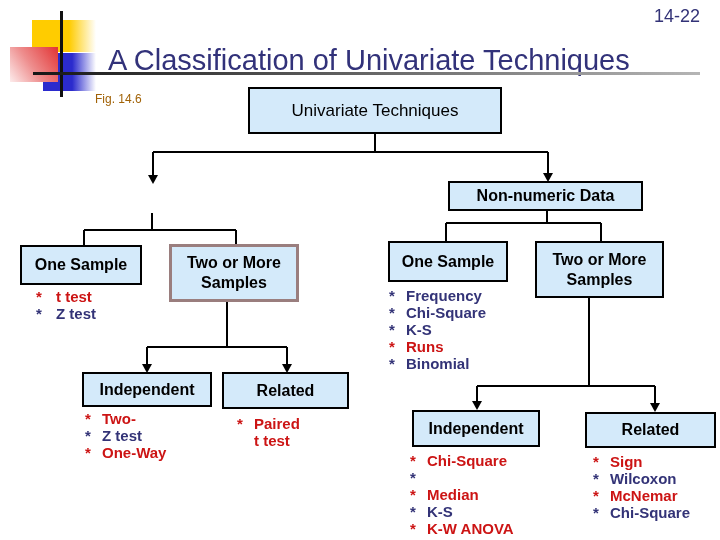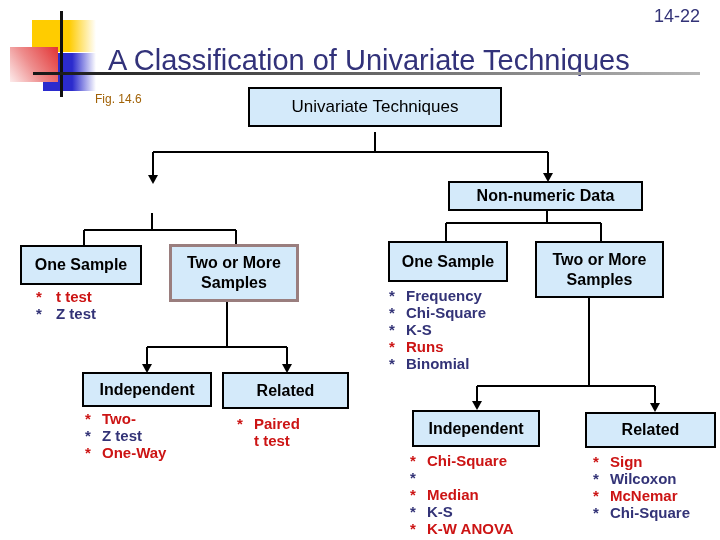--- a/index.html
+++ b/index.html
@@ -31,21 +31,21 @@
   .connectors line{stroke:#000;stroke-width:2;}
   .connectors polygon{fill:#000;}
 
   
   .node{
     position:absolute;z-index:2;background:var(--box-fill);
     border:2px solid var(--box-border);color:#000;font-weight:bold;font-size:16px;
     display:flex;align-items:center;justify-content:center;text-align:center;
     box-sizing:border-box;line-height:1.25;
   }
-  #box-univariate{left:248px;top:87px;width:254px;height:40px;font-weight:normal;font-size:17px;}
+  #box-univariate{left:248px;top:87px;width:254px;height:47px;font-weight:normal;font-size:17px;}
   #box-metric{left:83px;top:183px;width:137px;height:30px;}
   #box-nonnumeric{left:448px;top:181px;width:195px;height:30px;}
   #box-onesample-l{left:20px;top:245px;width:122px;height:40px;}
   #box-twomore-l{left:169px;top:244px;width:130px;height:58px;border:3px solid var(--tan-border);}
   #box-independent-l{left:82px;top:372px;width:130px;height:35px;}
   #box-related-l{left:222px;top:372px;width:127px;height:37px;}
   #box-onesample-r{left:388px;top:241px;width:120px;height:41px;}
   #box-twomore-r{left:535px;top:241px;width:129px;height:57px;}
   #box-independent-r{left:412px;top:410px;width:128px;height:37px;}
   #box-related-r{left:585px;top:412px;width:131px;height:36px;}

